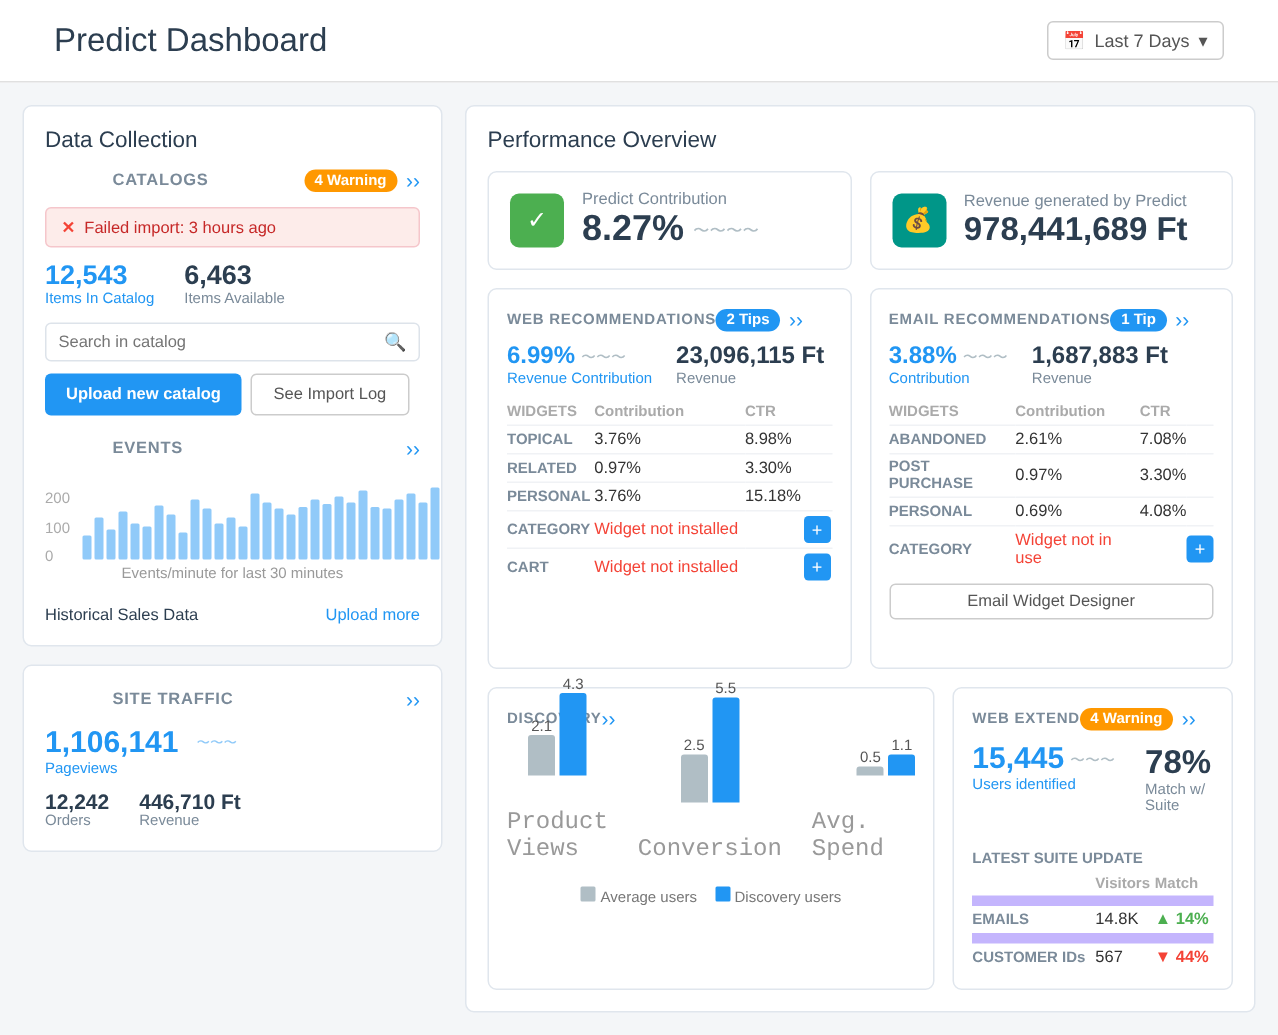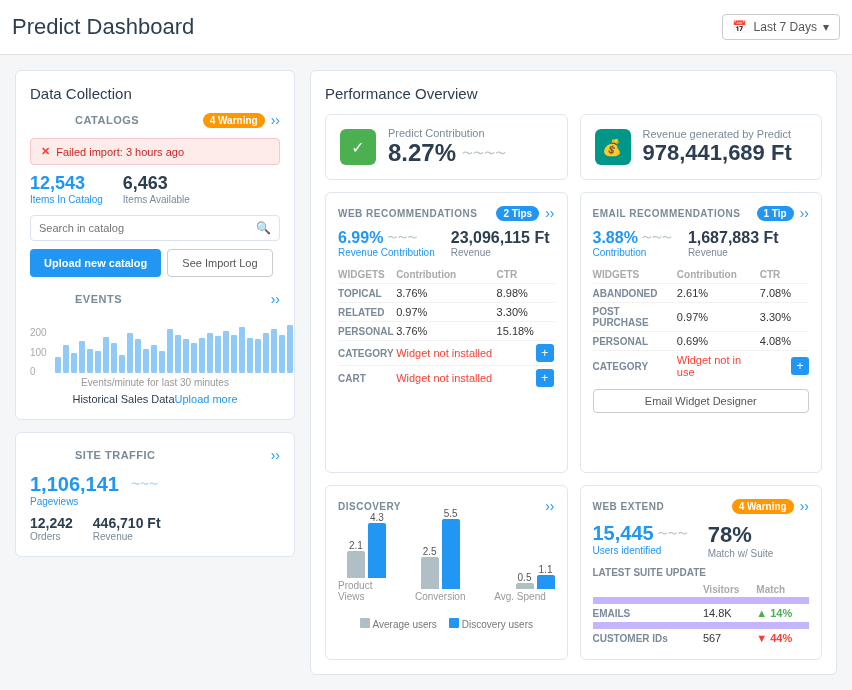--- a/index.html
+++ b/index.html
@@ -1,18 +1,18 @@
 <!DOCTYPE html>
 <html><head>
   <meta charset="utf-8">
   <style>
     * { box-sizing: border-box; margin: 0; padding: 0; }
     body { font-family: -apple-system, BlinkMacSystemFont, 'Segoe UI', sans-serif; background: #f4f6f8; font-size: 12px; color: #333; }
 
-    .header { background: #fff; padding: 14px 12px; display: flex; align-items: center; justify-content: space-between; border-bottom: 1px solid #e0e0e0; text-align: center; }
+    .header { background: #fff; padding: 14px 36px; display: flex; align-items: center; justify-content: space-between; border-bottom: 1px solid #e0e0e0; text-align: center; }
     .header-title { font-size: 22px; font-weight: 400; color: #2c3e50; }
     .date-filter { display: flex; align-items: center; border: 1px solid #ccc; border-radius: 4px; padding: 5px 10px; background: #fff; cursor: pointer; gap: 6px; font-size: 12px; color: #555; }
 
     .main-layout { display: flex; padding: 15px; gap: 15px; height: calc(690px - 55px); overflow: hidden; }
 
     .left-panel { width: 280px; min-width: 280px; display: flex; flex-direction: column; gap: 12px; }
     .right-panel { flex: 1; display: flex; flex-direction: column; gap: 12px; }
 
     .card { background: #fff; border-radius: 6px; border: 1px solid #e0e6ed; padding: 14px; }
     .card-header { display: flex; align-items: center; justify-content: space-between; margin-bottom: 10px; }
@@ -33,66 +33,66 @@
     .search-bar { display: flex; align-items: center; border: 1px solid #dde3ea; border-radius: 4px; padding: 5px 8px; margin-bottom: 8px; gap: 6px; }
     .search-bar input { border: none; outline: none; font-size: 11px; width: 100%; color: #555; }
 
     .btn-upload { background: #2196f3; color: #fff; border: none; border-radius: 4px; padding: 7px 14px; cursor: pointer; font-size: 11px; font-weight: 600; }
     .btn-import { background: #fff; color: #555; border: 1px solid #ccc; border-radius: 4px; padding: 7px 14px; cursor: pointer; font-size: 11px; margin-left: 6px; }
     .mini-chart { display: flex; align-items: flex-end; gap: 2px; height: 50px; margin: 6px 0 4px; }
     .mini-chart .bar { background: #90caf9; border-radius: 1px; min-width: 4px; }
     .chart-label { font-size: 10px; color: #999; text-align: center; }
     .y-axis { display: flex; flex-direction: column; justify-content: space-between; font-size: 10px; color: #aaa; margin-right: 4px; height: 50px; }
 
-    .historical-row { display: flex; align-items: center; justify-content: center; margin-top: 5px; }
+    .historical-row { display: flex; align-items: center; justify-content: space-between; margin-top: 16px; }
     .link-blue { color: #2196f3; cursor: pointer; font-size: 11px; text-decoration: none; }
     .big-value { font-size: 20px; font-weight: 600; color: #2196f3; }
     .sub-metrics { display: flex; gap: 20px; margin-top: 6px; }
     .sub-metric .sub-val { font-size: 14px; font-weight: 600; color: #2c3e50; }
     .sub-metric .sub-lbl { font-size: 10px; color: #7a8a99; }
 
     .tools-card { }
     .tools-item { display: flex; align-items: center; gap: 8px; padding: 3px 0; cursor: pointer; }
 
     
     .perf-header { font-size: 15px; font-weight: 500; color: #2c3e50; margin-bottom: 12px; }
     .perf-top { display: flex; gap: 12px; margin-bottom: 12px; }
     .perf-metric-card { flex: 1; background: #fff; border: 1px solid #e0e6ed; border-radius: 6px; padding: 12px 14px; display: flex; align-items: center; gap: 12px; }
     .perf-icon { width: 36px; height: 36px; border-radius: 6px; display: flex; align-items: center; justify-content: center; color: #fff; font-size: 16px; }
     .perf-icon-green { background: #4caf50; }
     .perf-icon-teal { background: #009688; }
     .perf-metric-info .pv { font-size: 22px; font-weight: 600; color: #2c3e50; }
     .rec-card { flex: 1; background: #fff; border: 1px solid #e0e6ed; border-radius: 6px; padding: 12px; }
-    .rec-header { display: flex; align-items: center; justify-content: space-between; margin-bottom: 8px; }
+    .rec-header { display: flex; align-items: center; margin-bottom: 8px; }
     .rec-title { font-size: 10px; font-weight: 700; color: #7a8a99; letter-spacing: 0.5px; text-transform: uppercase; }
     .rec-big { font-size: 16px; font-weight: 700; color: #2196f3; }
     .rec-rev { font-size: 16px; font-weight: 600; color: #2c3e50; }
 
     .widgets-table { width: 100%; border-collapse: collapse; margin-top: 6px; }
     .widgets-table th { font-size: 10px; color: #aaa; font-weight: 600; text-align: left; padding: 3px 0; }
     .widgets-table td { font-size: 11px; padding: 3px 0; border-top: 1px solid #f0f2f5; }
     .not-installed { color: #f44336; font-size: 10px; }
     .add-btn { background: #2196f3; color: #fff; border: none; border-radius: 3px; width: 18px; height: 18px; cursor: pointer; font-size: 12px; line-height: 1; display: flex; align-items: center; justify-content: center; }
 
     
     .discovery-card { flex: 1; }
     .discovery-chart { display: flex; gap: 20px; align-items: flex-end; justify-content: center; padding: 10px 0; height: 90px; }
     .disc-group { display: flex; flex-direction: column; align-items: center; gap: 2px; }
     .disc-bars { display: flex; gap: 3px; align-items: flex-end; }
     .disc-bar { width: 18px; border-radius: 2px 2px 0 0; }
     .disc-bar-gray { background: #b0bec5; }
     .disc-bar-blue { background: #2196f3; }
     .disc-val { font-size: 10px; color: #555; }
-    .disc-lbl { font-size: 10px; color: #999; margin-top: 0; }
+    .disc-lbl { font-size: 16px; color: #999; margin-top: 20px; font-family: Liberation Mono, monospace; }
     .disc-legend { display: flex; gap: 12px; justify-content: center; margin-top: 6px; font-size: 10px; color: #777; }
     .legend-dot { width: 10px; height: 10px; display: inline-block; border-radius: 1px; margin-right: 3px; }
 
     
     .web-extend-card { flex: 1; }
-    .we-top { display: flex; gap: 20px; margin-bottom: 8px; }
+    .we-top { display: flex; gap: 20px; margin-bottom: 24px; }
     .we-big { font-size: 20px; font-weight: 700; color: #2196f3; }
     .we-pct { font-size: 22px; font-weight: 700; color: #2c3e50; }
     .suite-table { width: 100%; border-collapse: collapse; margin-top: 4px; }
     .suite-table th { font-size: 10px; color: #aaa; font-weight: 600; text-align: left; padding: 2px 0; }
     .suite-table td { font-size: 11px; padding: 3px 0; border-top: 7px solid #c4b5fd; }
     .up-green { color: #4caf50; font-weight: 700; }
     .down-red { color: #f44336; font-weight: 700; }
     .email-widget-btn { width: 100%; margin-top: 8px; padding: 5px; border: 1px solid #ccc; background: #fff; border-radius: 4px; cursor: pointer; font-size: 11px; color: #555; }
 
     .sparkline { display: inline-block; color: #90caf9; font-size: 9px; margin-left: 4px; }

